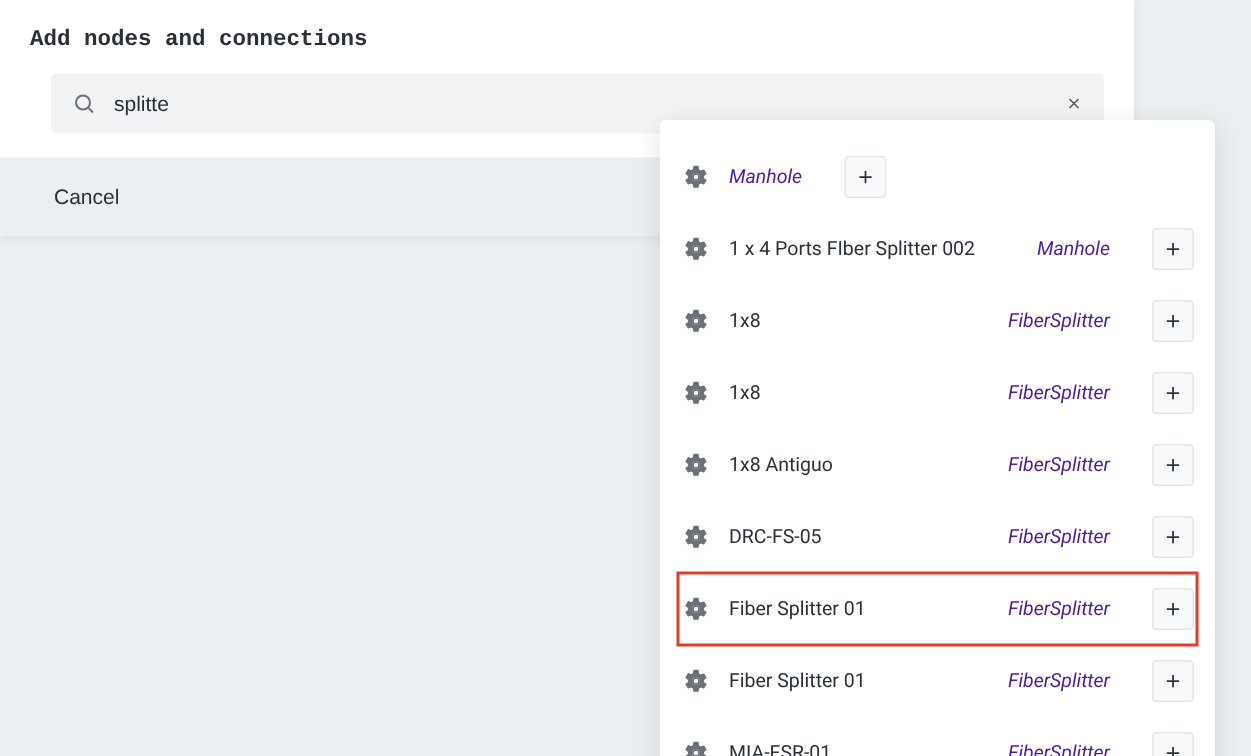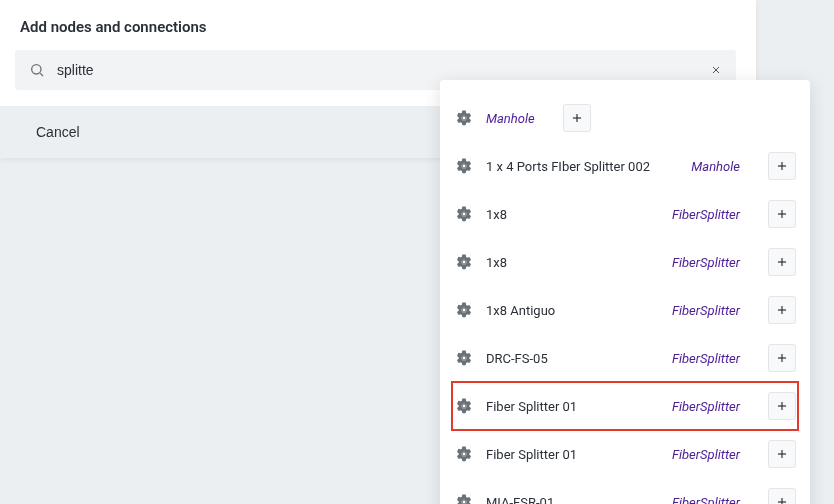--- a/index.html
+++ b/index.html
@@ -18,23 +18,24 @@
     width: 756px;
     position: absolute;
     top: 0;
     left: 0;
     box-shadow: 0 2px 6px rgba(0,0,0,0.06);
   }
   .panel-header {
     padding: 18px 20px 14px 20px;
     font-weight: 600;
     font-size: 15px;
+    font-family: Liberation Mono, monospace;
   }
   .search-row {
-    padding: 0 20px 16px 15px;
+    padding: 0 20px 16px 34px;
   }
   .search-wrap {
     background: #f1f3f5;
     display: flex;
     align-items: center;
     border-radius: 3px;
     padding: 0 12px;
     height: 40px;
     gap: 10px;
   }

